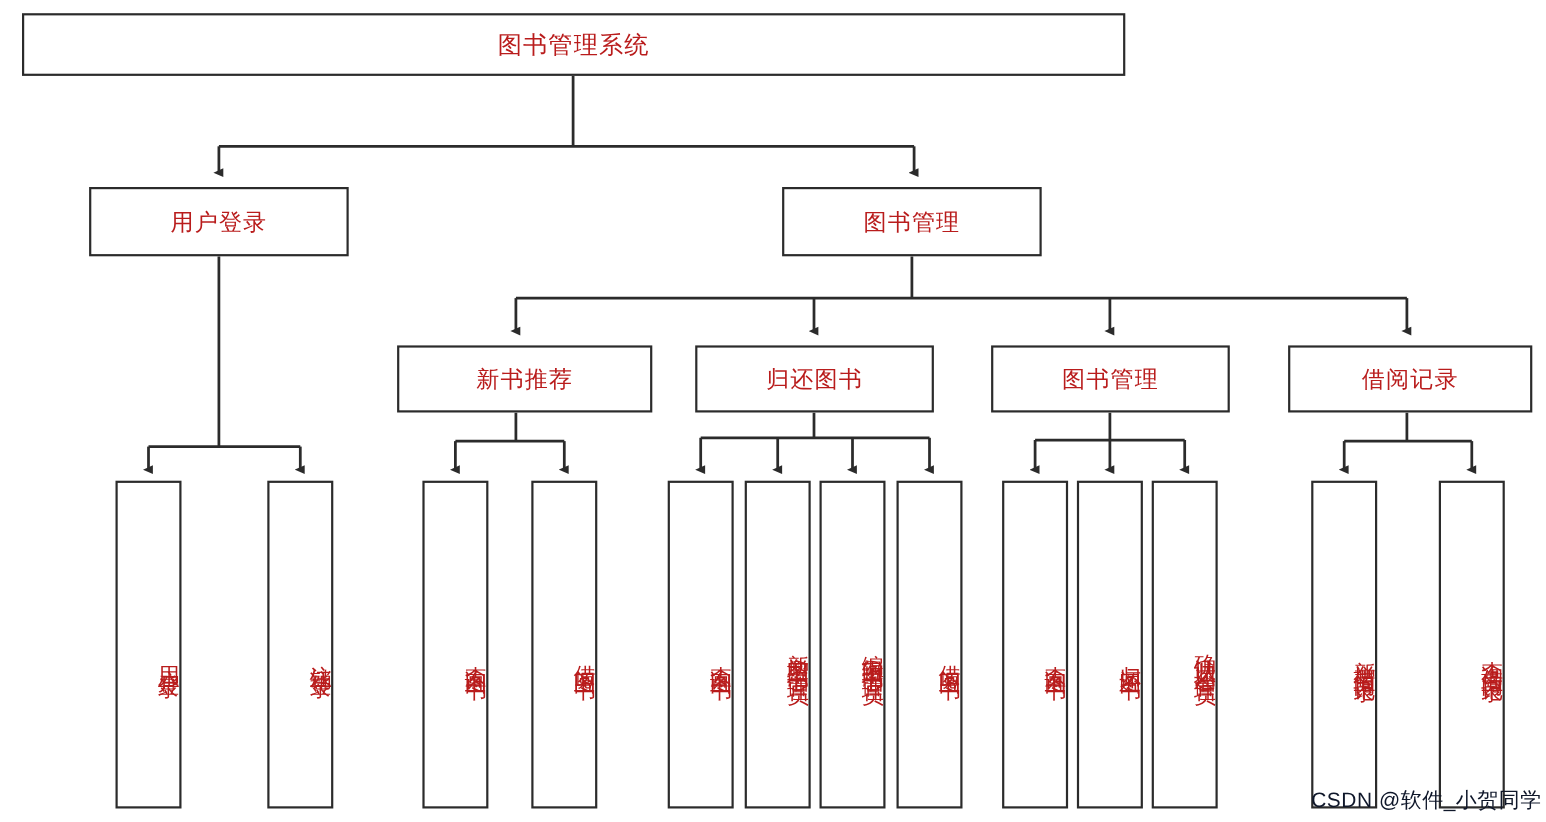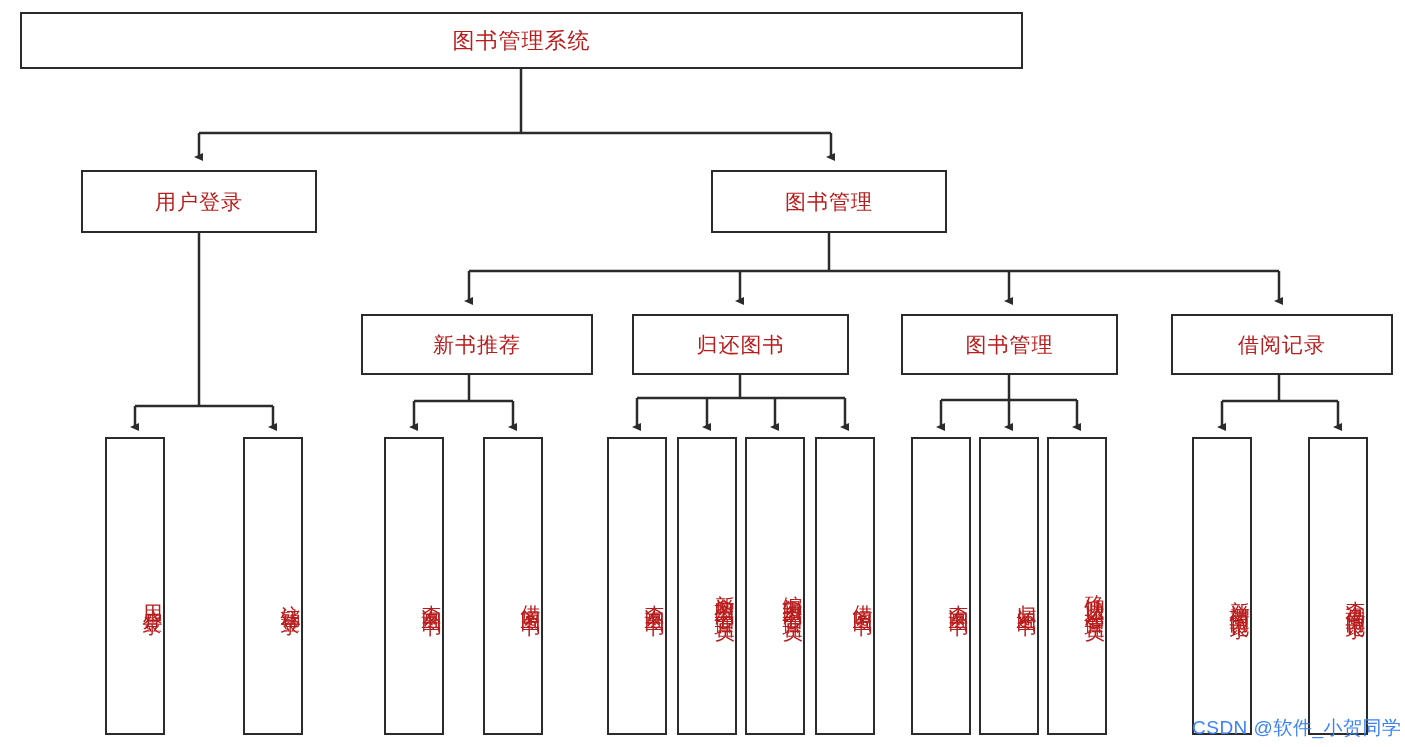--- a/index.html
+++ b/index.html
@@ -55,21 +55,21 @@
     justify-content: center;
   }
   .node.leaf .vtext {
     writing-mode: vertical-rl;
     text-orientation: upright;
     white-space: normal;
   }
   .watermark {
     position: absolute;
     font-size: 19px;
-    color: #3b82f6;
+    color: #0f172a;
     letter-spacing: 0.5px;
     white-space: nowrap;
     user-select: none;
   }
 </style>
 </head>
 <body>
 
 <div id="canvas">
 

